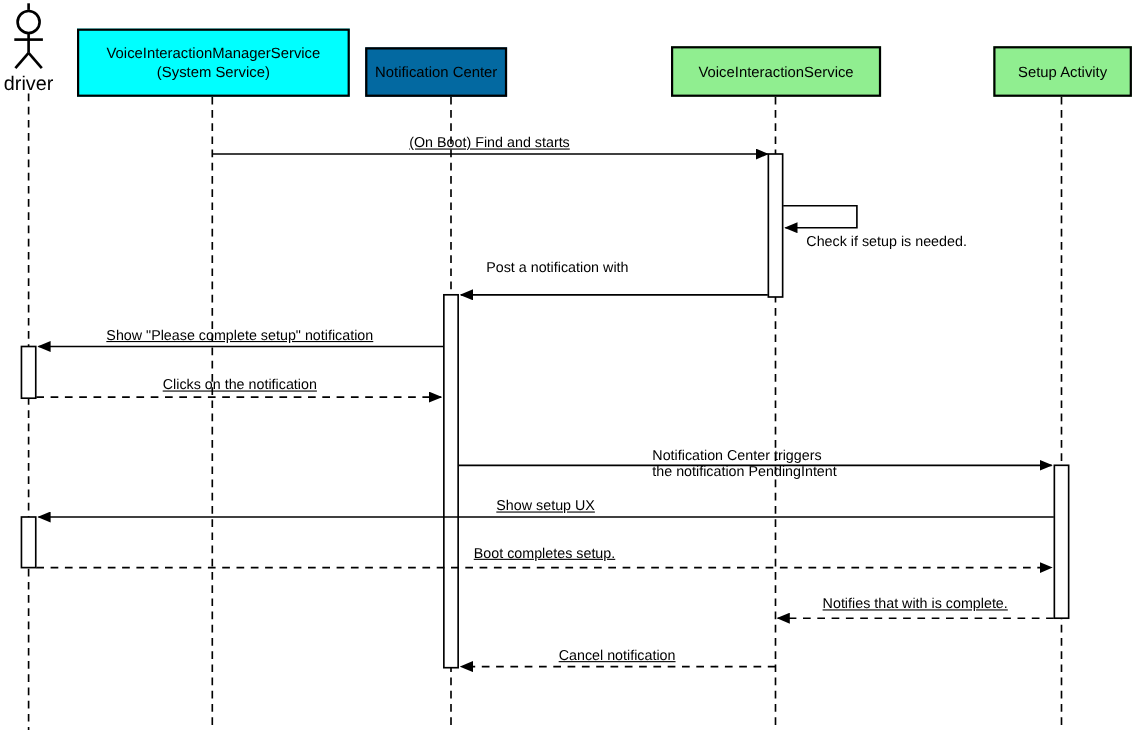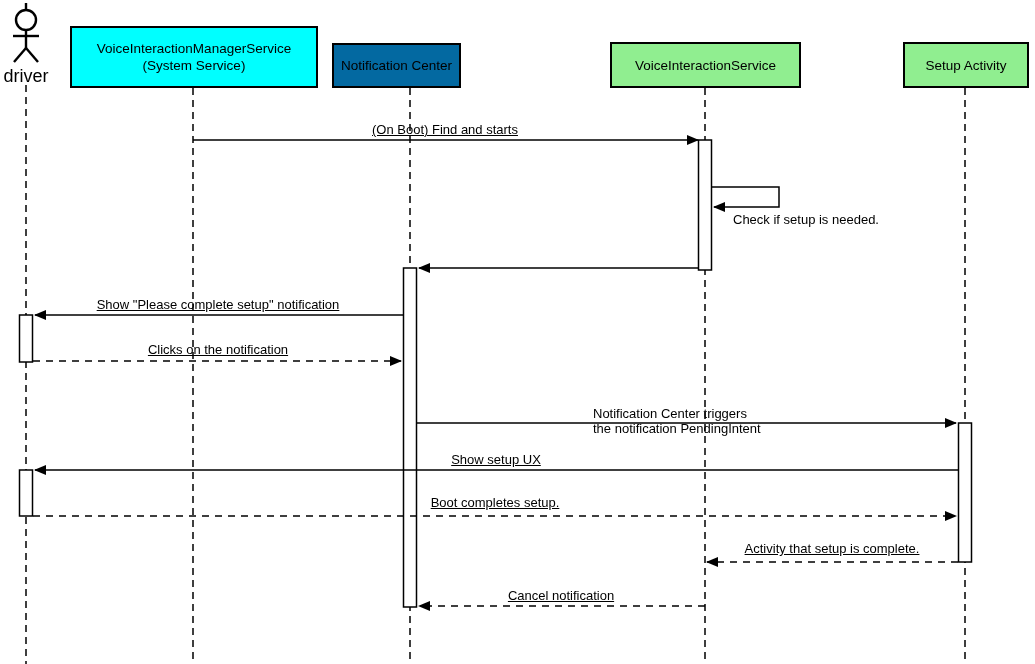--- a/index.html
+++ b/index.html
@@ -89,32 +89,33 @@
 
   <div class="pbox" style="left: 903px; top: 42px; width: 126px; height: 46px; background-color: rgb(144, 238, 144);">
     <span>Setup Activity</span>
   </div>
 
   <div class="msg center" style="left:445px; top:122px;">(On Boot) Find and starts</div>
 
   <div class="msg" style="left:733px; top:168px;margin-top:44px;">Check if setup is needed.</div>
 
   <div class="msg" style="left:442px; top:235px;">
+    <div>Post a notification with</div>
   </div>
 
   <div class="msg center" style="left:218px; top:297px;">Show "Please complete setup" notification</div>
 
   <div class="msg center" style="left:218px; top:342px;">Clicks on the notification</div>
 
   <div class="msg" style="left:593px; top:406px;">
     <div>Notification Center triggers</div>
     <div>the notification PendingIntent</div>
   </div>
 
   <div class="msg center" style="left:496px; top:452px;text-align:center;">Show setup UX</div>
 
   <div class="msg center" style="left:495px; top:495px;">Boot completes setup.</div>
 
-  <div class="msg center" style="left:832px; top:541px;">Activity that setup is complete.</div>
+  <div class="msg center" style="left:832px; top:541px;">Notifies that with is complete.</div>
 
   <div class="msg center" style="left:561px; top:588px;">Cancel notification</div>
 
 </div>
 
 </body></html>

